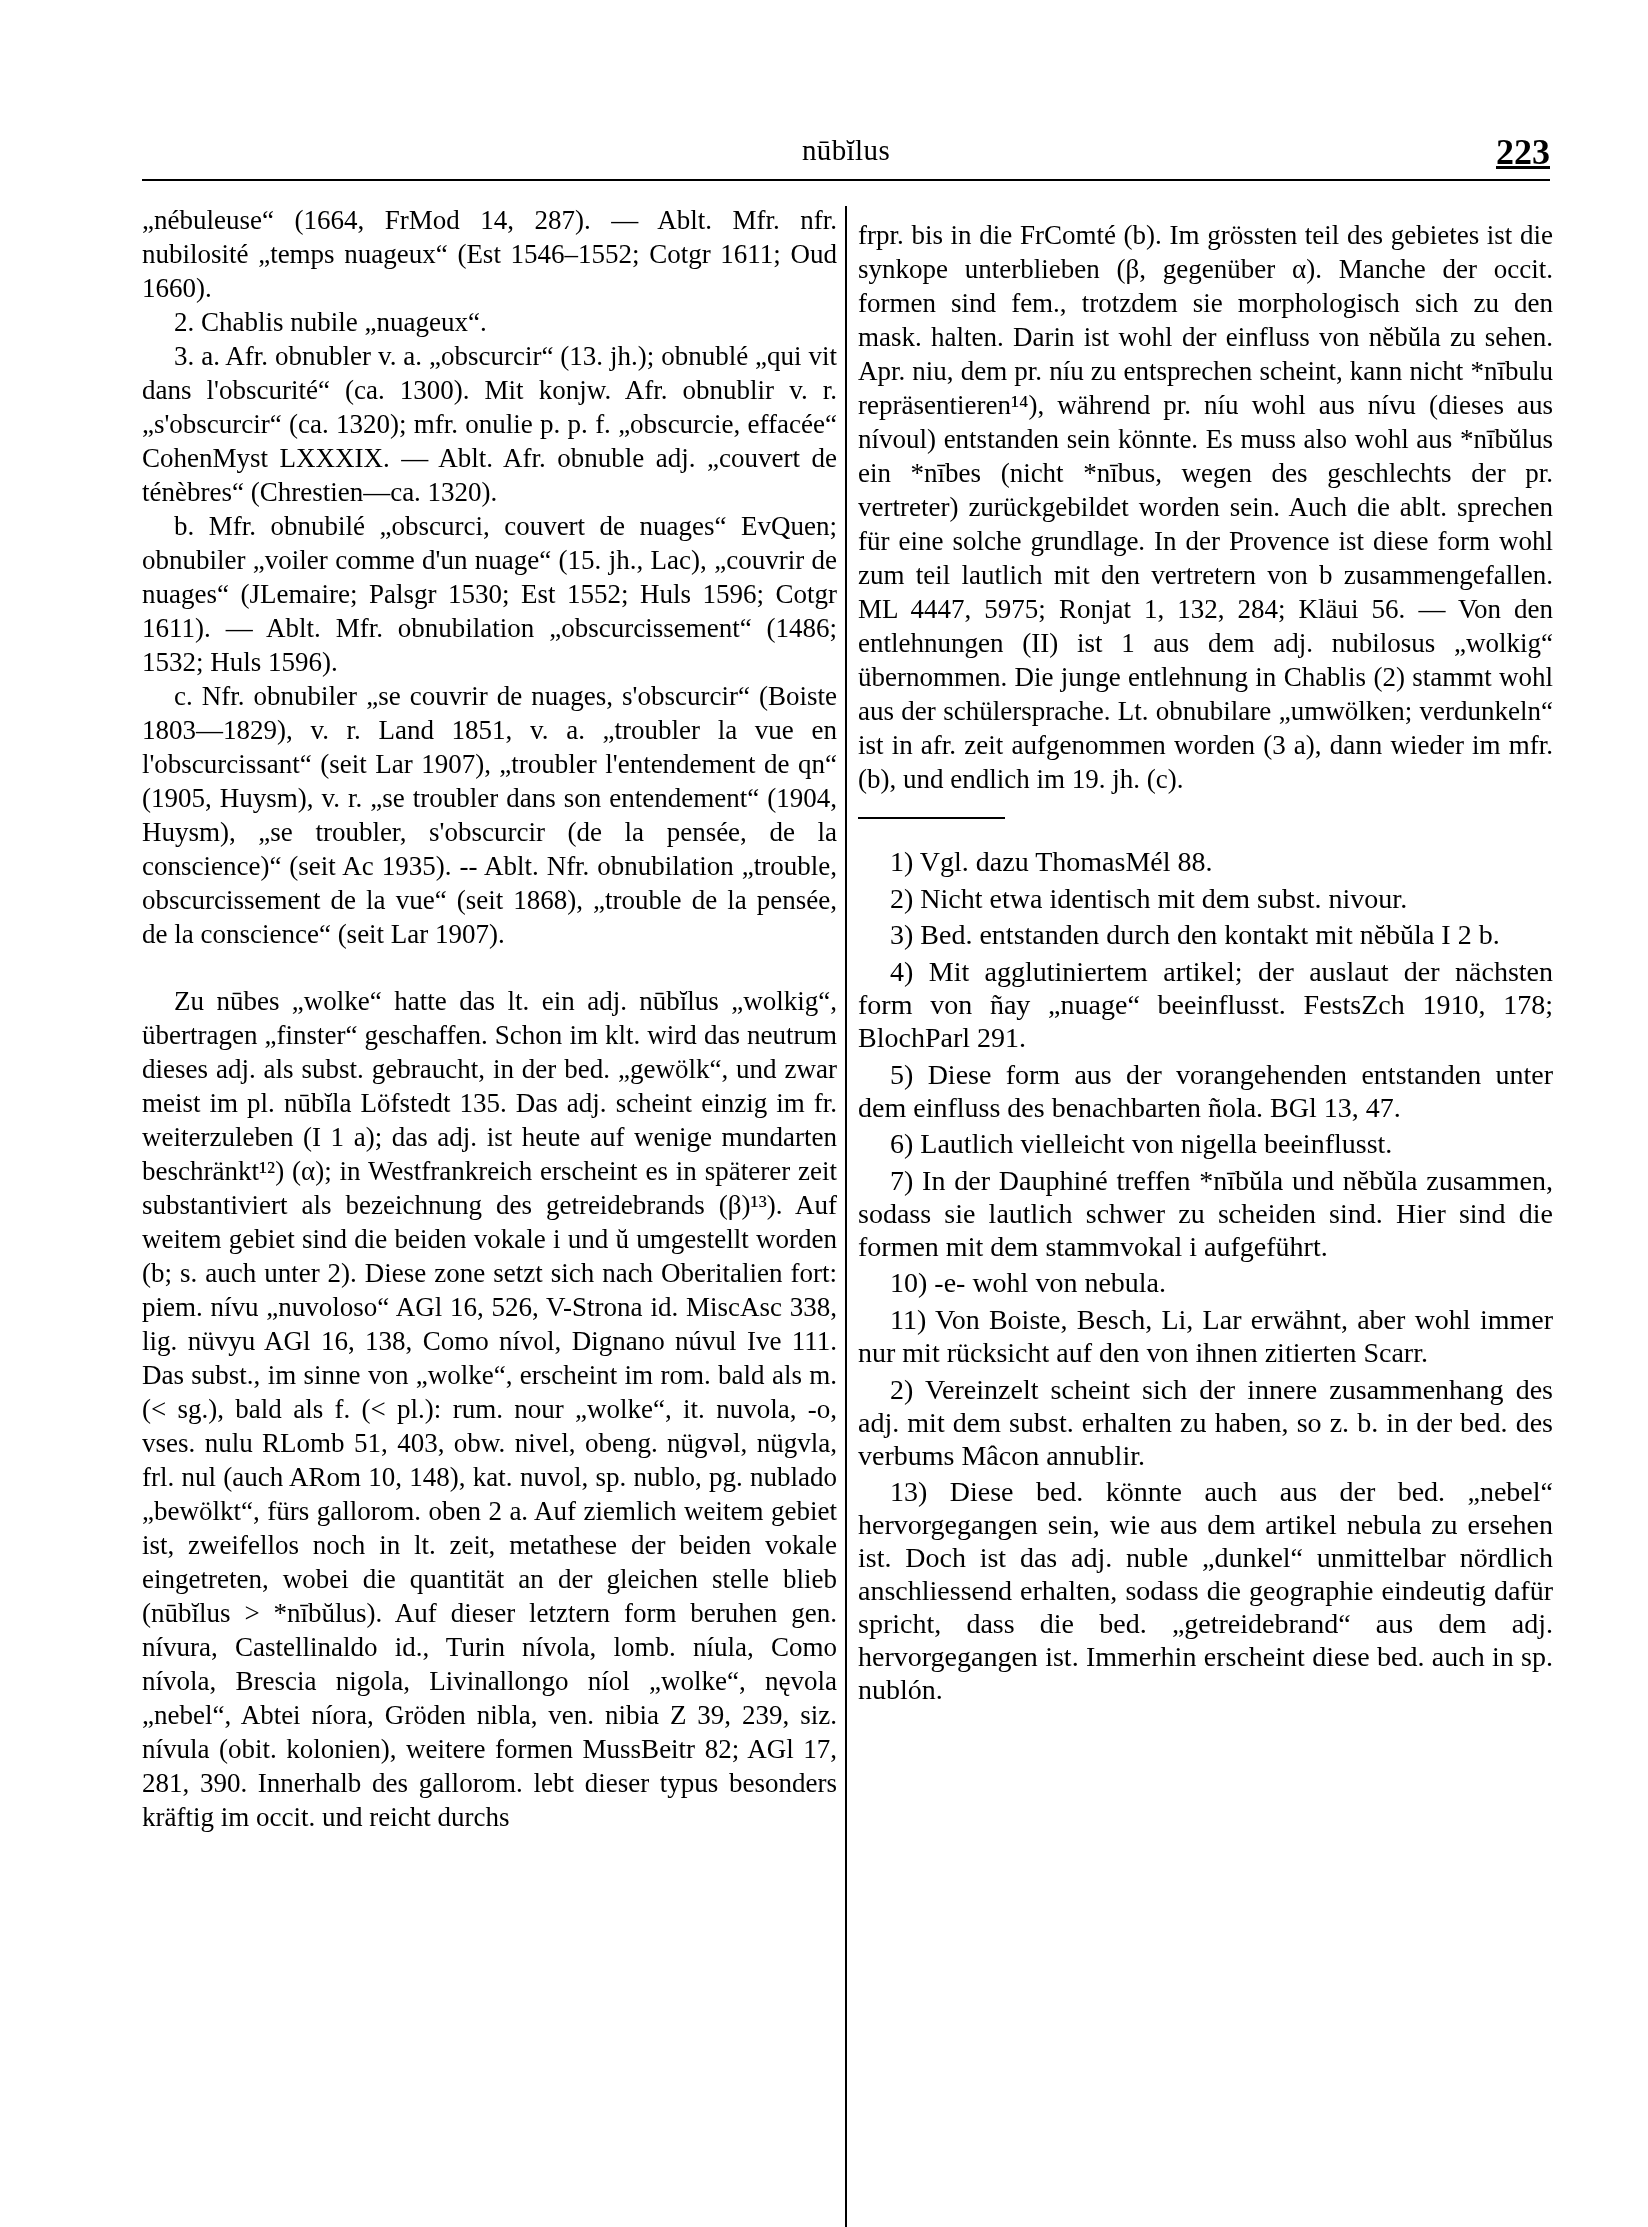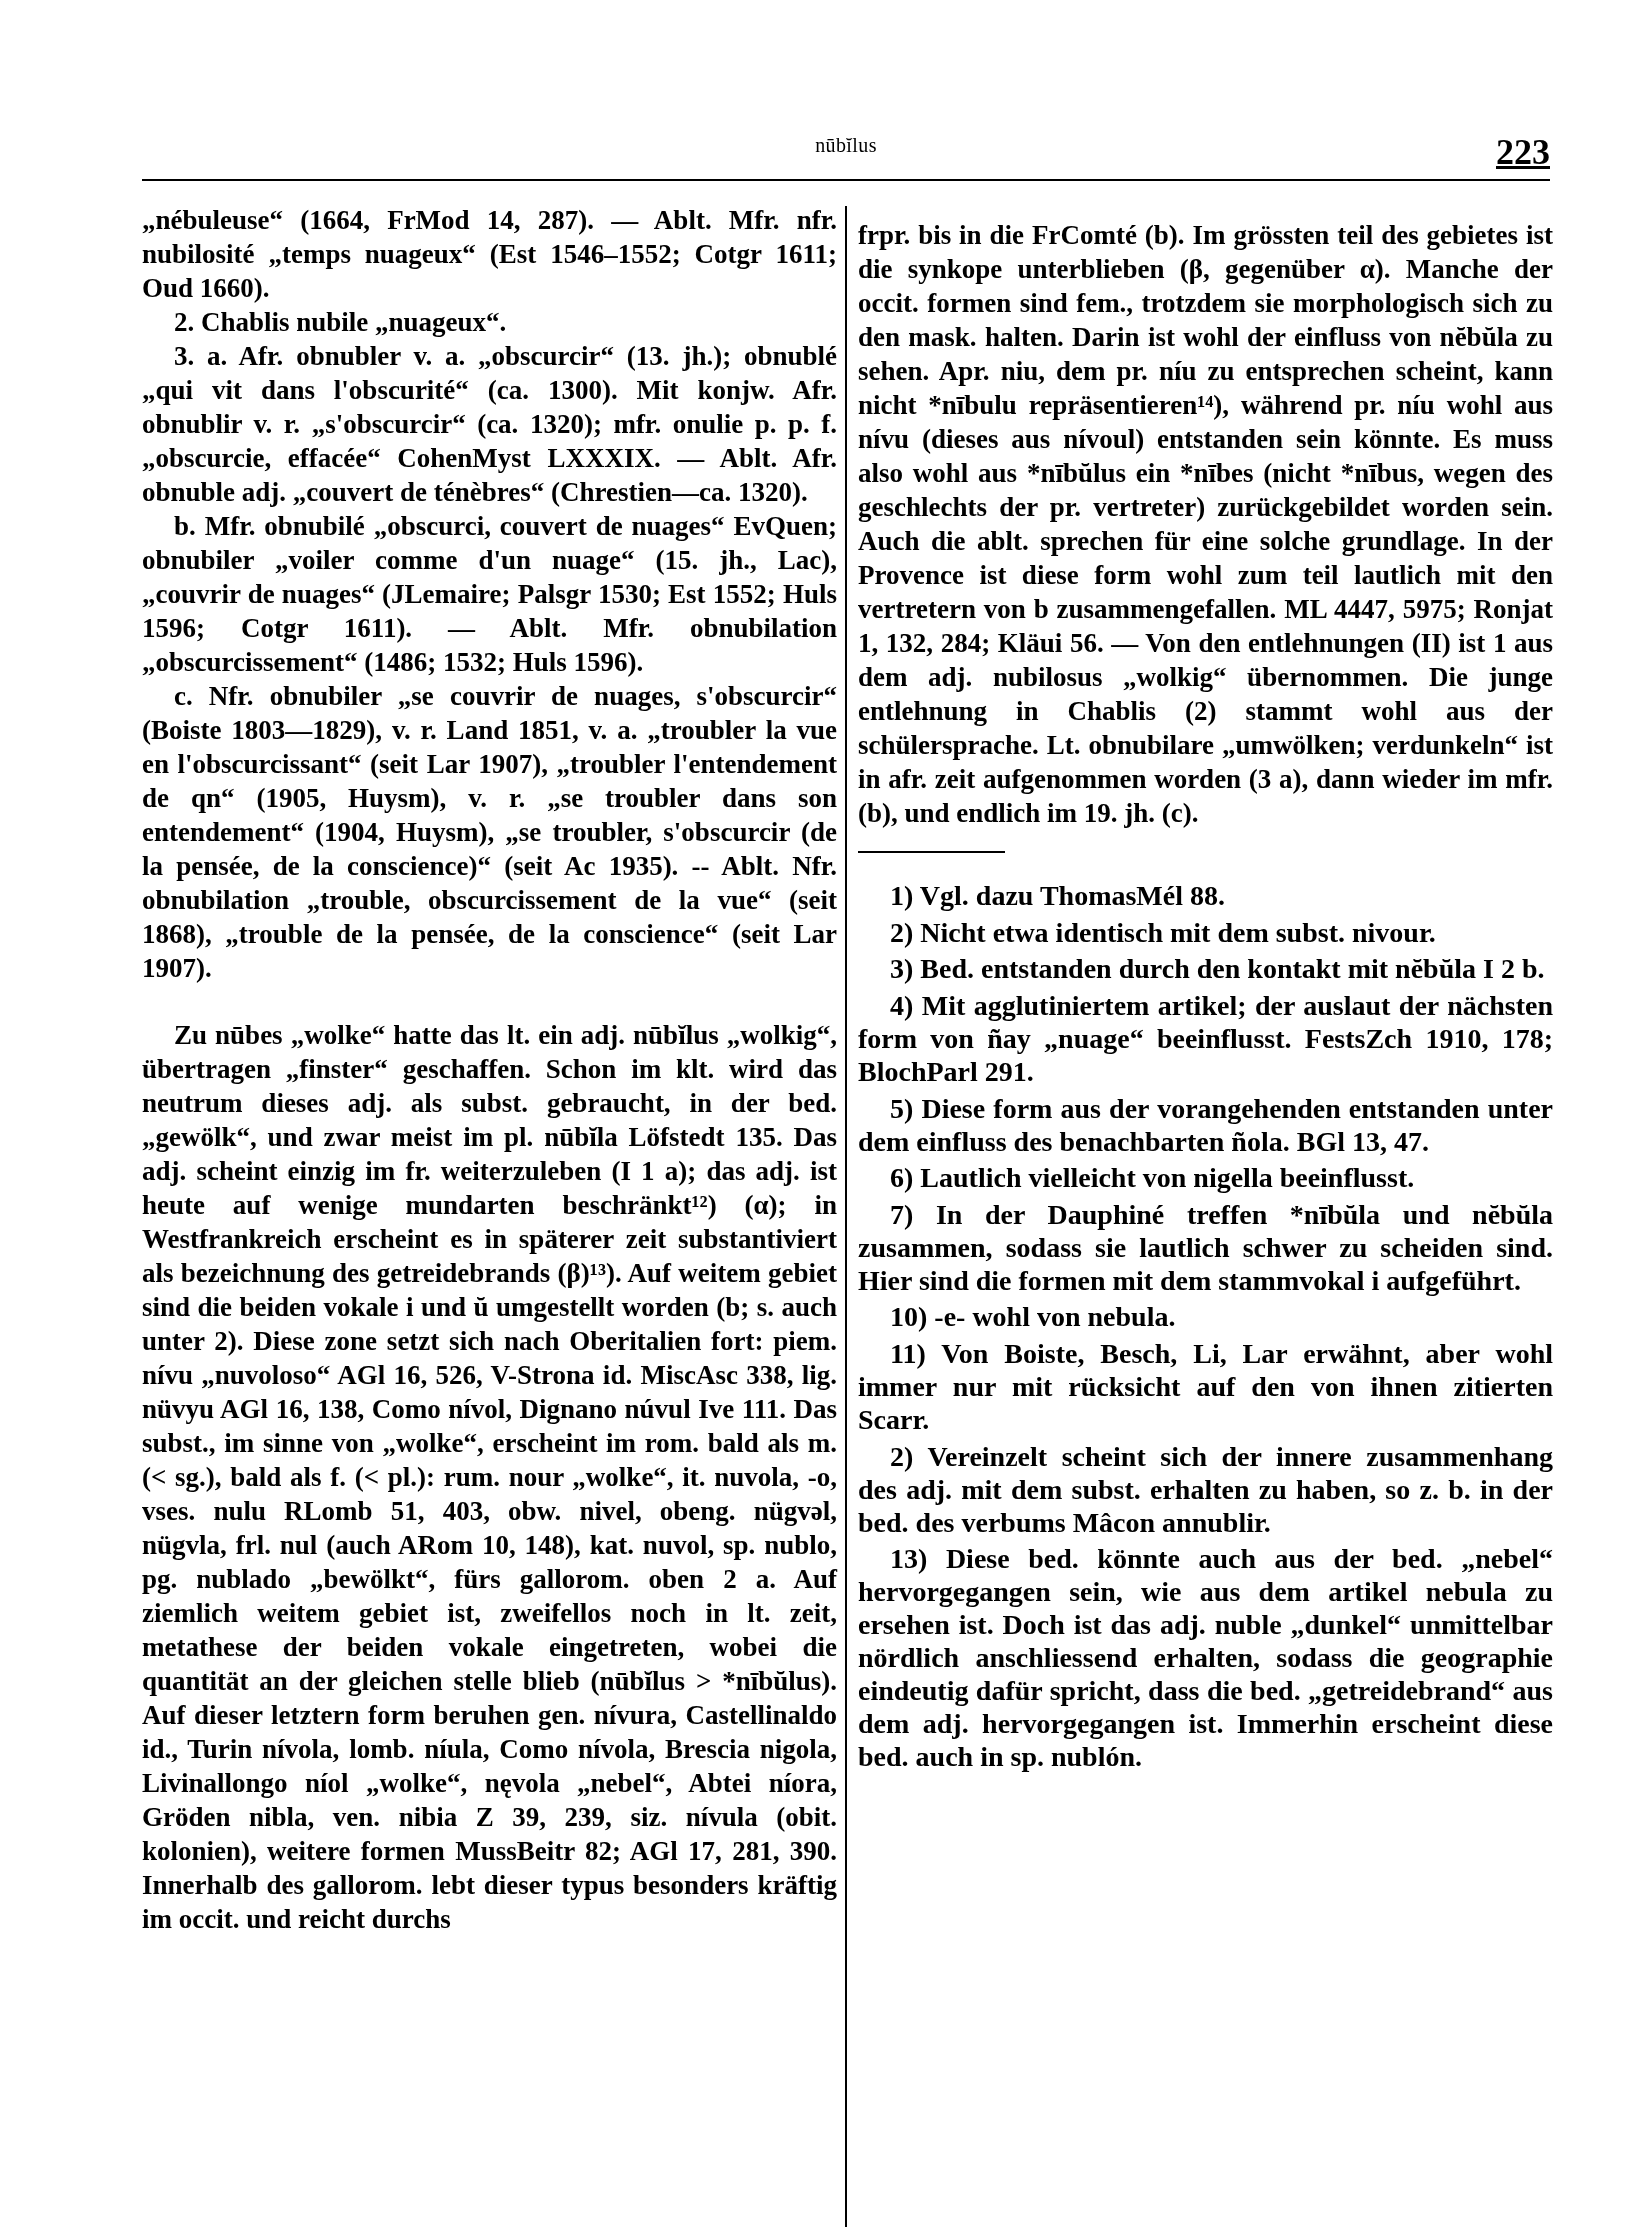--- a/index.html
+++ b/index.html
@@ -1,30 +1,30 @@
 <!DOCTYPE html>
 <html style="font-size:7.1px"><head>
 <meta charset="utf-8">
 <style>
   html, body { margin: 0; padding: 0; background: #ffffff; }
   body { width: 1648px; height: 2473px; position: relative; overflow: hidden;
          font-family: "DejaVu Serif", "Liberation Serif", serif; color: #000; }
   .page { position: absolute; left: 0; top: 0; width: 1648px; height: 2473px; }
   .running-head { position: absolute; top: 134px; left: 142px; width: 1408px; height: 49px; }
   .running-head .title { position: absolute; left: 0; right: 0; text-align: center; top: 0;
-         font-size: 20px; font-family: "Liberation Serif", serif; letter-spacing: 0.4px; }
+         font-size: 29px; font-family: "Liberation Serif", serif; letter-spacing: 0.4px; }
   .running-head .pagenum { position: absolute; right: 0; top: -2.7px; font-size: 36px;
          font-family: "Liberation Serif", serif; font-weight: bold; text-decoration: underline; }
   .head-rule { position: absolute; left: 142px; width: 1408px; top: 179px; height: 2.2px; background: #000; }
   .col-divider { position: absolute; left: 845px; top: 206px; height: 2205px; width: 1.8px; background: #000; }
   .col { position: absolute; top: 203px; font-family: "Liberation Serif", serif;
          font-size: 27px; line-height: 34px; text-align: justify; }
   .col.left { left: 142px; width: 695px; }
   .col.right { left: 858px; width: 695px; margin-top: 15px; }
-  .col p { margin: 0; font-weight: bold; }
+  .col p { margin: 0; }
   .col p.ind { text-indent: 32px; }
   .col .gap { height: 33px; }
   .fn-rule { width: 147px; height: 1.8px; background: #000; margin: 21.4px 0 26px 0; }
   .footnotes { font-size: 28px; line-height: 33px; }
   .footnotes p { margin: 0 0 3.6px 0; text-indent: 32px; text-align: justify; }
 </style>
 </head>
 <body>
 
 <div class="page">

